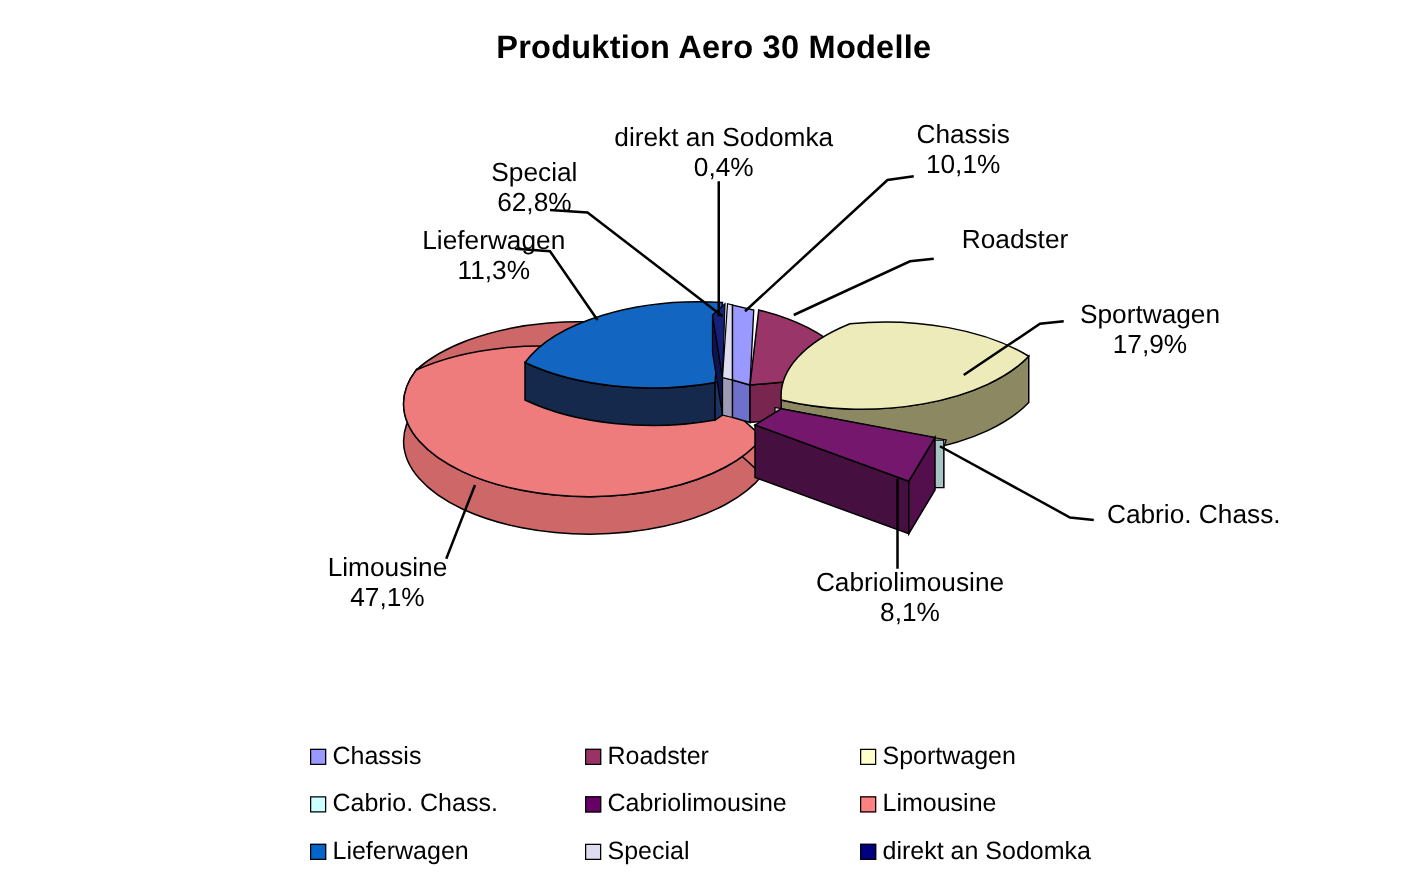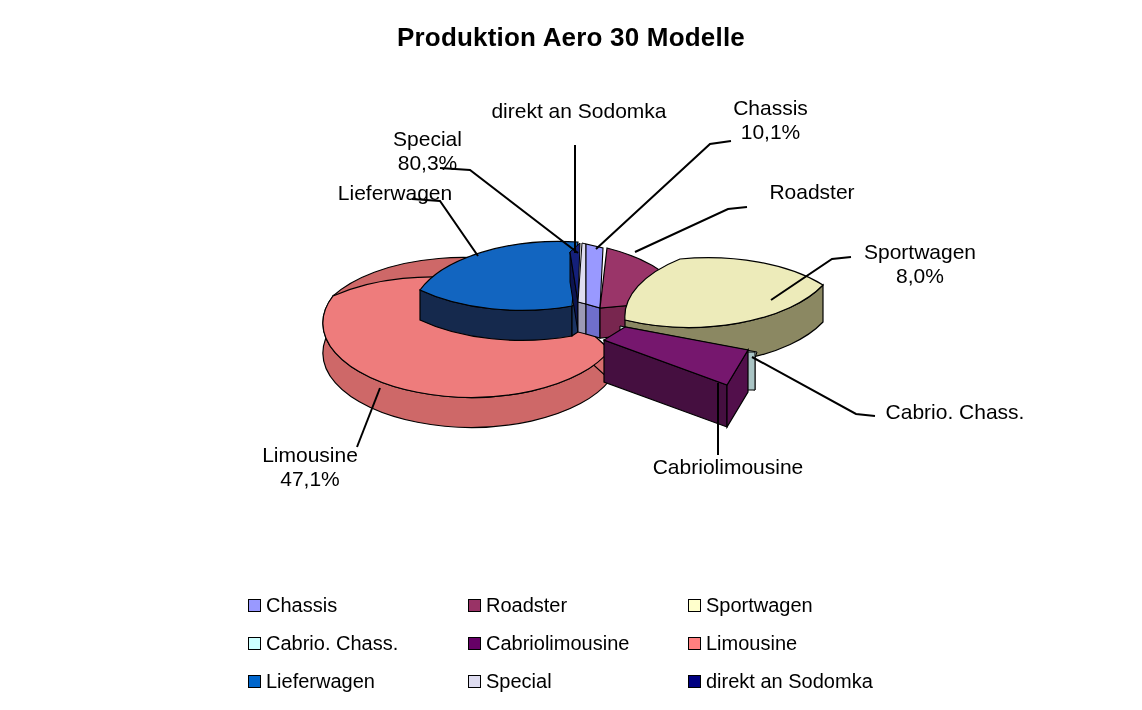--- a/index.html
+++ b/index.html
@@ -171,51 +171,54 @@
         <polyline points="875,416 856,414 752,357"></polyline>
 
         <line x1="718" y1="455" x2="718" y2="383"></line>
 
         <line x1="357" y1="447" x2="380" y2="388"></line>
       </g>
     </svg>
 
     <div class="slice-label lbl-center" style="left:489px; top:99px; width:180px;">
       <span class="lbl-name">direkt an Sodomka</span>
+      <span class="lbl-pct">0,4%</span>
     </div>
 
     <div class="slice-label lbl-center" style="left:360px; top:127px; width:135px;">
       <span class="lbl-name">Special</span>
-      <span class="lbl-pct">80,3%</span>
+      <span class="lbl-pct">62,8%</span>
     </div>
 
     <div class="slice-label lbl-center" style="left:315px; top:181px; width:160px;">
       <span class="lbl-name">Lieferwagen</span>
+      <span class="lbl-pct">11,3%</span>
     </div>
 
     <div class="slice-label lbl-center" style="left:703px; top:96px; width:135px;">
       <span class="lbl-name">Chassis</span>
       <span class="lbl-pct">10,1%</span>
     </div>
 
     <div class="slice-label lbl-center" style="left:742px; top:180px; width:140px;">
       <span class="lbl-name">Roadster</span>
     </div>
 
     <div class="slice-label lbl-center" style="left:845px; top:240px; width:150px;">
       <span class="lbl-name">Sportwagen</span>
-      <span class="lbl-pct">8,0%</span>
+      <span class="lbl-pct">17,9%</span>
     </div>
 
     <div class="slice-label lbl-center" style="left:870px; top:400px; width:170px;">
       <span class="lbl-name">Cabrio. Chass.</span>
     </div>
 
     <div class="slice-label lbl-center" style="left:638px; top:455px; width:180px;">
       <span class="lbl-name">Cabriolimousine</span>
+      <span class="lbl-pct">8,1%</span>
     </div>
 
     <div class="slice-label lbl-center" style="left:245px; top:443px; width:130px;">
       <span class="lbl-name">Limousine</span>
       <span class="lbl-pct">47,1%</span>
     </div>
 
   </div>
 
   <div id="legend">

